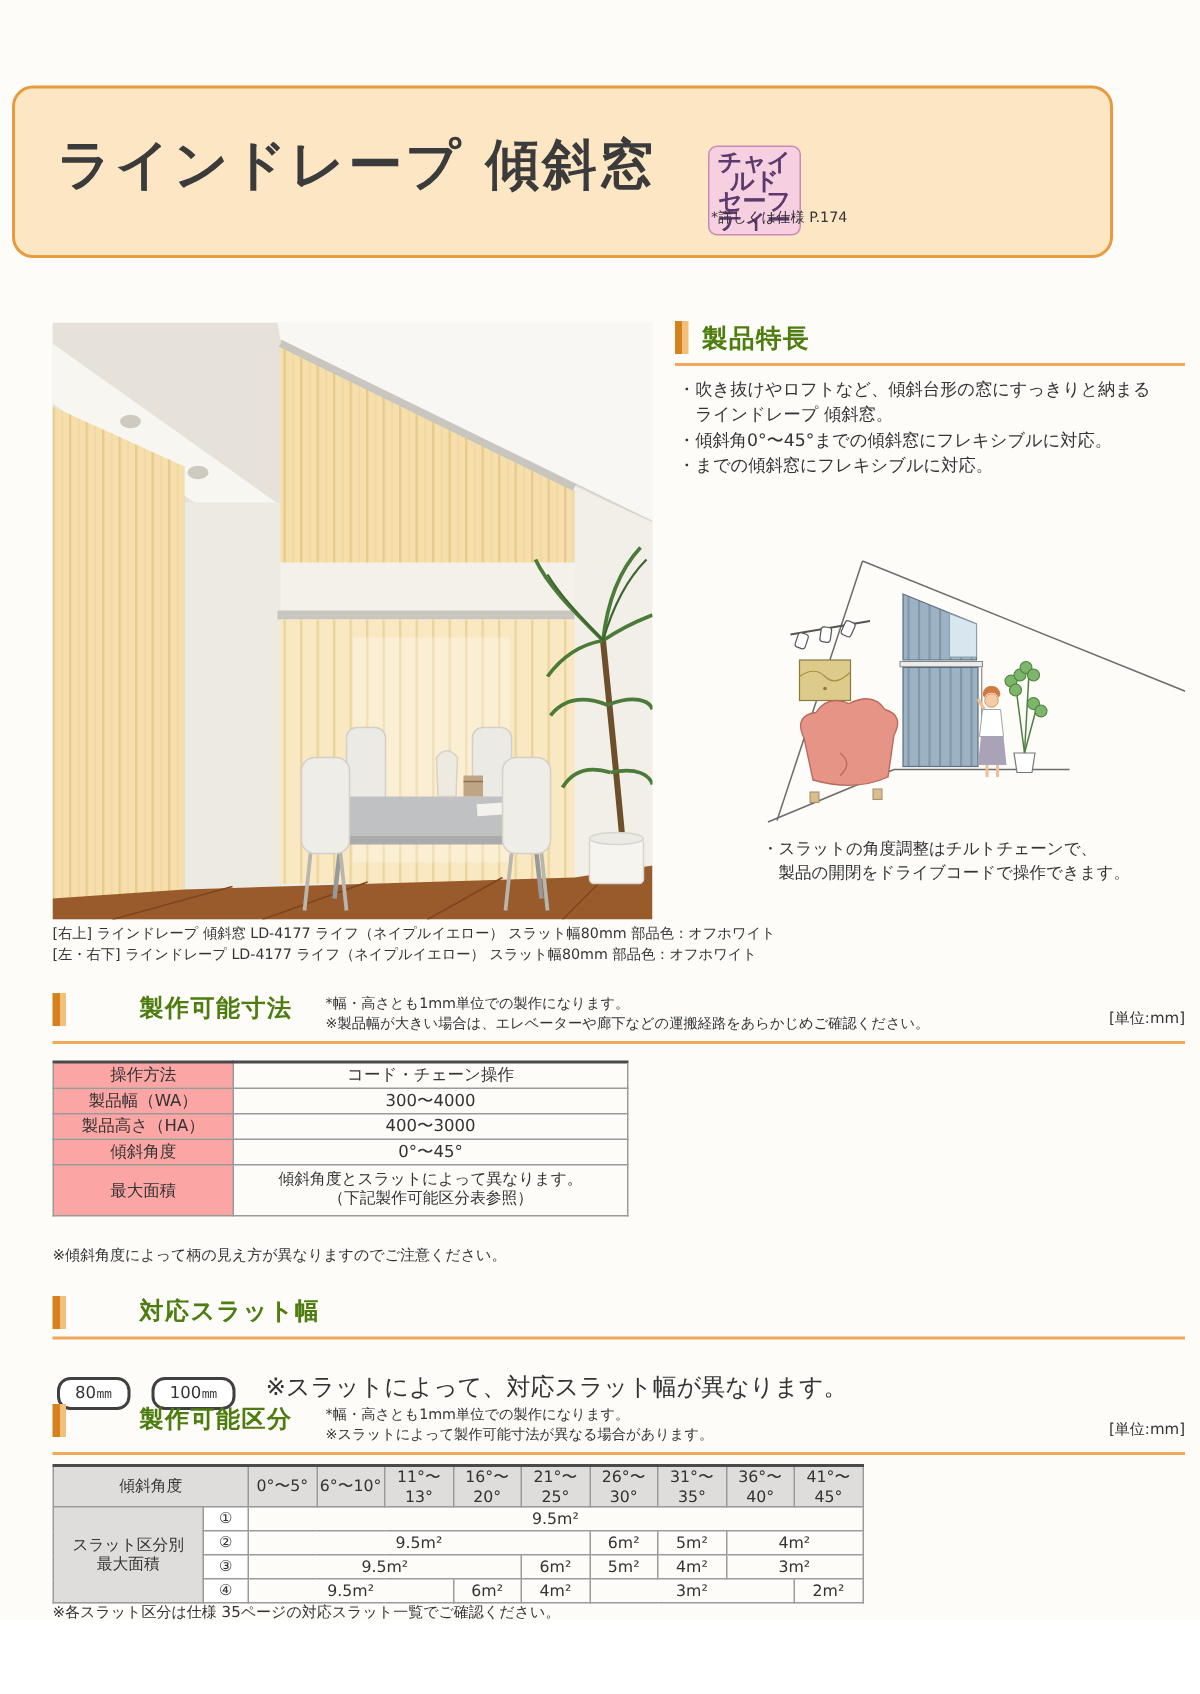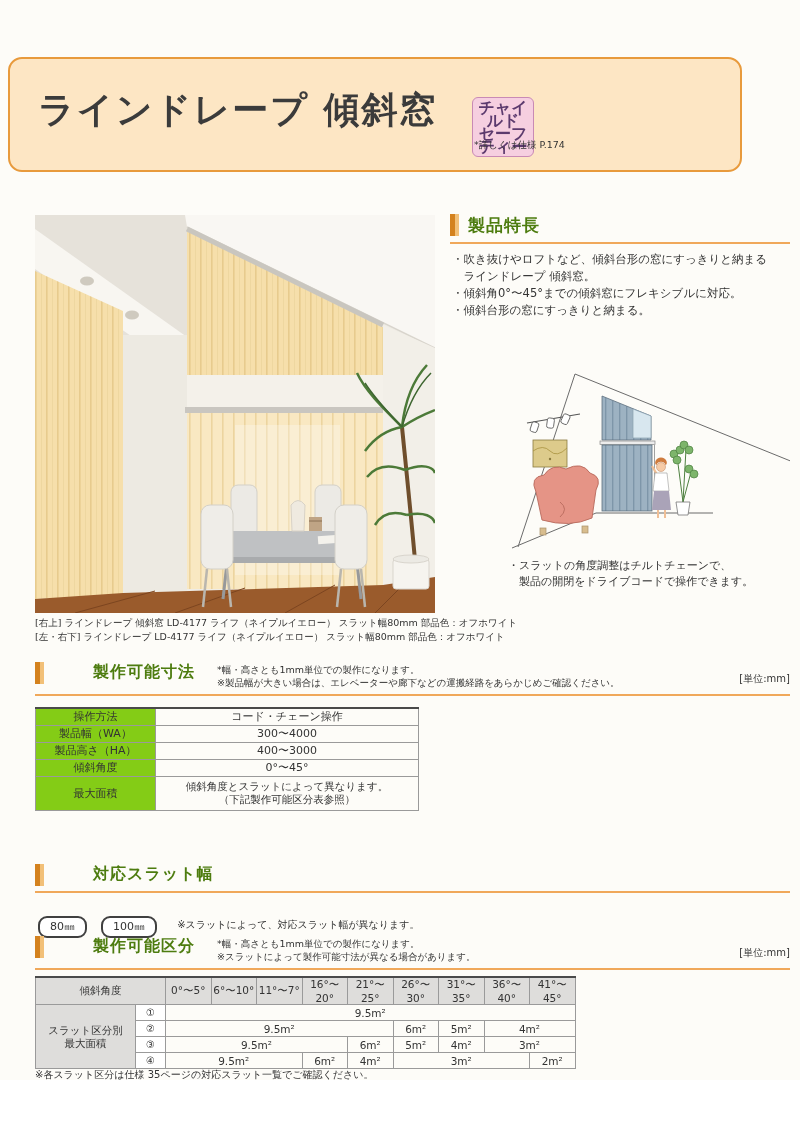--- a/index.html
+++ b/index.html
@@ -29,39 +29,39 @@
   
   .bullets { font-size:11.5px; line-height:17px; color:#333; white-space:nowrap; }
   .ill-caption { font-size:11px; line-height:16px; color:#333; white-space:nowrap; }
   .photo-caption { font-size:9.5px; line-height:14px; color:#333; white-space:nowrap; }
 
   
   table { border-collapse:collapse; table-layout:fixed; }
   .t1 { width:384px; border:1px solid #9a9a9a; border-top:2px solid #4a4a4a; }
   .t1 th, .t1 td { border:1px solid #9a9a9a; font-size:11px; font-weight:normal;
                    text-align:center; vertical-align:middle; color:#333; }
-  .t1 th { background:#84cc16; width:120px; }
+  .t1 th { background:#fca5a5; width:120px; }
   .t1 tr { height:17px; }
   .t1 tr.tall { height:34px; }
   .t1 .v2 { font-size:10.5px; line-height:13px; }
 
   .t2 { width:540px; border:1px solid #9a9a9a; border-top:2px solid #4a4a4a; }
   .t2 th, .t2 td { border:1px solid #9a9a9a; font-size:10.5px; font-weight:normal;
                    text-align:center; vertical-align:middle; color:#333; }
   .t2 tr.head { height:24px; }
   .t2 tr.head th { background:#dedddb; }
   .t2 tr { height:16px; }
   .t2 .grouplabel { background:#dedddb; font-size:10.5px; line-height:13px; }
   .t2 .circ { background:#ffffff; font-size:10px; }
   .footnote { font-size:10px; color:#333; white-space:nowrap; }
 
   
   .pill { display:inline-block; border:2px solid #404040; border-radius:9px; background:#fff;
           padding:1px 10px 2px; font-size:11px; color:#333; margin-right:9px; }
-  .pill-note { font-size:10px; color:#333; display:inline-block; margin-left:6px; vertical-align:2px; }
+  .pill-note { font-size:16px; color:#333; display:inline-block; margin-left:6px; vertical-align:2px; }
 
   
   .page-num { font-size:13px; color:#444; }
   .footer-label { font-size:11px; color:#444; }
 </style>
 </head>
 <body>
 
 <div class="page">
 
@@ -171,21 +171,21 @@
   <div class="abs photo-caption" style="left:35px; top:630px;">[左・右下] ラインドレープ LD-4177 ライフ（ネイプルイエロー） スラット幅80mm 部品色：オフホワイト</div>
 
   <div class="abs sec" style="left:450px; top:214px; width:340px;">
     <div class="sec-bar"></div>
     <div class="sec-title">製品特長</div>
   </div>
   <div class="abs bullets" style="left:452px; top:251px;">
     <div>・吹き抜けやロフトなど、傾斜台形の窓にすっきりと納まる</div>
     <div>　ラインドレープ 傾斜窓。</div>
     <div>・傾斜角0°〜45°までの傾斜窓にフレキシブルに対応。</div>
-    <div>・傾斜台形の窓にすっきりと納まる。</div>
+    <div>・までの傾斜窓にフレキシブルに対応。</div>
   </div>
 
   <div class="abs" style="left:500px; top:352px; width:290px; height:200px;">
     <svg viewBox="0 0 290 200" width="290" height="200">
       <defs>
         <pattern id="bl" width="7" height="8" patternUnits="userSpaceOnUse">
           <rect width="7" height="8" fill="#9db2c2"></rect>
           <rect width="1.4" height="8" fill="#7e96a9"></rect>
         </pattern>
       </defs>
@@ -281,20 +281,21 @@
     </tr>
     <tr class="tall">
       <th>最大面積</th>
       <td>
         <div class="v2">傾斜角度とスラットによって異なります。</div>
         <div class="v2">（下記製作可能区分表参照）</div>
       </td>
     </tr>
   </tbody>
     </table>
+  <div class="abs footnote" style="left:35px; top:830px;">※傾斜角度によって柄の見え方が異なりますのでご注意ください。</div>
 
   <div class="abs sec" style="left:35px; top:864px; width:755px;">
     <div class="sec-bar"></div>
     <div class="sec-title small">対応スラット幅</div>
   </div>
   <div class="abs" style="left:38px; top:915px;">
     <span class="pill">80㎜</span>
     <span class="pill">100㎜</span>
     <span class="pill-note">※スラットによって、対応スラット幅が異なります。</span>
   </div>
@@ -313,21 +314,21 @@
     <colgroup>
       <col style="width:100px">
         <col style="width:30px">
       <col span="9" style="width:45.5px">
     </colgroup>
     <tbody>
         <tr class="head">
       <th colspan="2">傾斜角度</th>
       <th>0°〜5°</th>
       <th>6°〜10°</th>
-      <th>11°〜7°</th>
+      <th>11°〜13°</th>
       <th>16°〜20°</th>
       <th>21°〜25°</th>
       <th>26°〜30°</th>
       <th>31°〜35°</th>
       <th>36°〜40°</th>
       <th>41°〜45°</th>
     </tr>
     <tr>
       <th rowspan="4" class="grouplabel">
         <div>スラット区分別</div>

